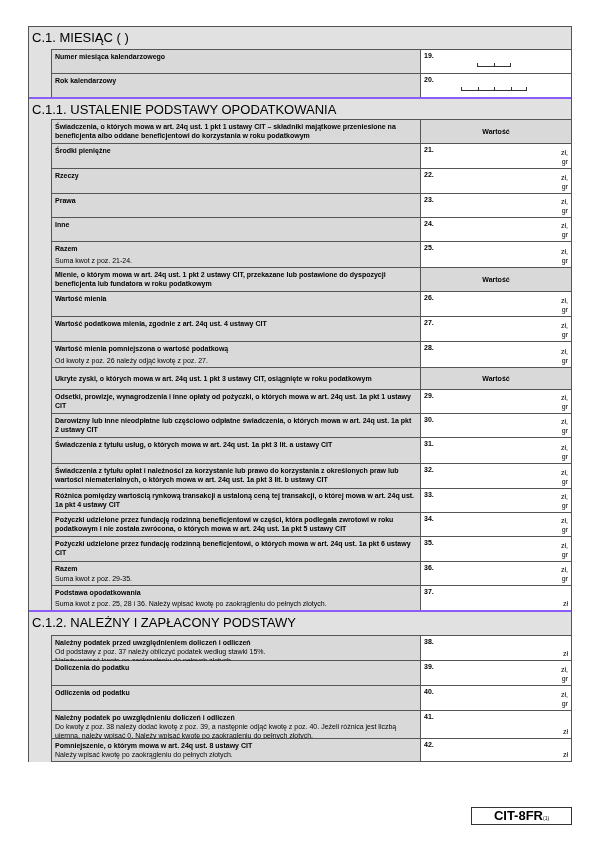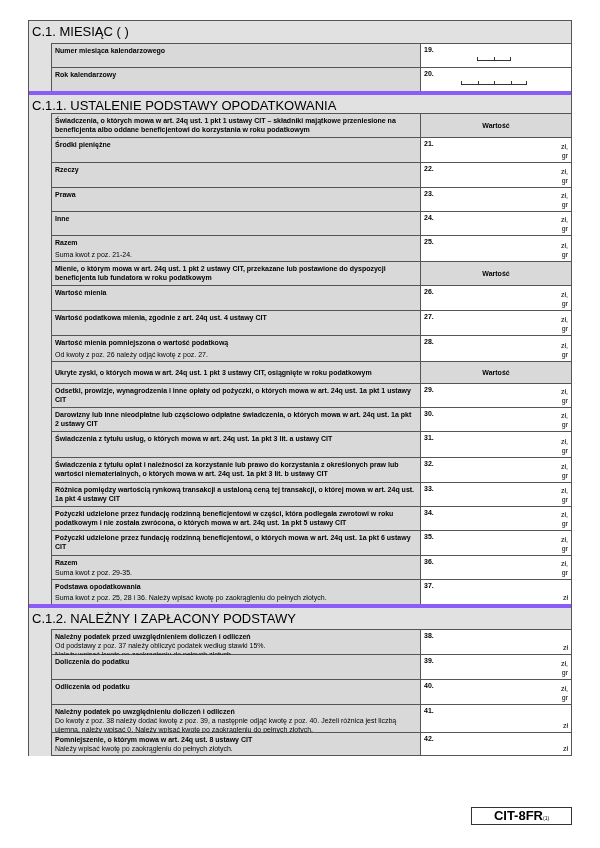--- a/index.html
+++ b/index.html
@@ -1,21 +1,21 @@
 <!DOCTYPE html>
 <html><head>
 <meta charset="utf-8">
 <style>
   * { box-sizing: border-box; margin: 0; padding: 0; }
   html, body { width: 600px; height: 848px; background: #ffffff; }
   body { position: relative; font-family: "Liberation Sans", sans-serif; color: #000; }
 
-  .form { position: absolute; left: 28px; top: 20px; width: 544px; border: 1px solid #555; border-bottom: none; background: #e1e1e1; }
-
-  .sec-head { background: #e1e1e1; font-size: 13px; padding: 3px 0 0 3px; height: 22px; border-top: 4px solid #8b5cf6; }
+  .form { position: absolute; left: 28px; top: 26px; width: 544px; border: 1px solid #555; border-bottom: none; background: #e1e1e1; }
+
+  .sec-head { background: #e1e1e1; font-size: 13px; padding: 3px 0 0 3px; height: 22px; border-top: 2px solid #8b5cf6; }
   .sec-head:first-child { border-top: none; }
 
   .rows { margin-left: 22px; border-left: 1px solid #555; }
 
   .row { display: flex; border-top: 1px solid #555; }
   .lbl { width: 369px; background: #d9d9d9; border-right: 1px solid #555; padding: 2px 3px; font-size: 7px; line-height: 9px; position: relative; }
   .lbl b { font-weight: bold; }
   .lbl .hint { font-weight: normal; display: block; }
   .lbl .hint.bottom { position: absolute; left: 3px; bottom: 2px; }
   .val { flex: 1; background: #fff; position: relative; font-size: 7px; padding: 2px 3px; }

